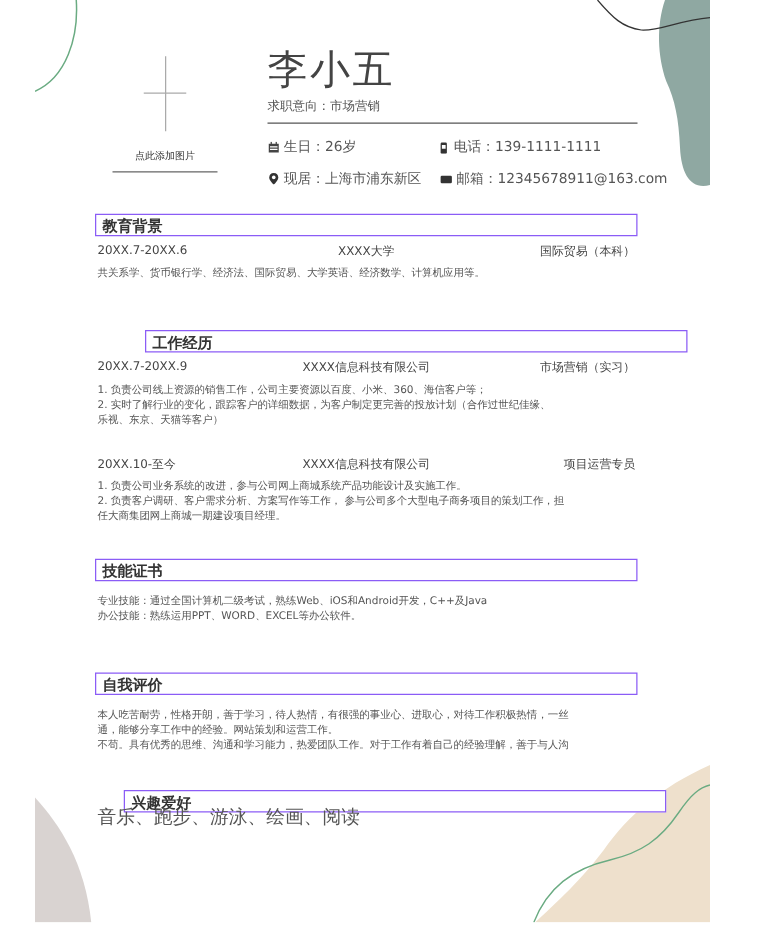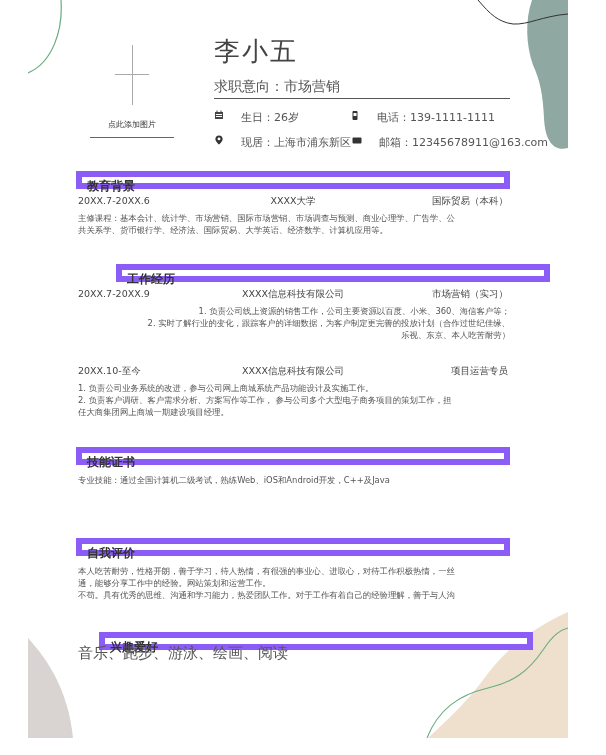--- a/index.html
+++ b/index.html
@@ -9,27 +9,27 @@
   .page { position: absolute; left: 28px; top: 0; width: 540px; height: 738px; background: #fff; overflow: hidden; }
 
   .deco { position: absolute; pointer-events: none; }
 
   .photo-box { position: absolute; left: 90px; top: 33px; width: 84px; height: 106px; }
   .photo-plus-v { position: absolute; left: 42px; top: 12px; width: 1px; height: 60px; background: #aaa; }
   .photo-plus-h { position: absolute; left: 25px; top: 41px; width: 34px; height: 1px; background: #aaa; }
   .photo-label { position: absolute; left: 0; top: 86px; width: 84px; text-align: center; font-size: 8px; color: #333; }
   .photo-line { position: absolute; left: 0; top: 104px; width: 84px; height: 1px; background: #666; }
 
-  .name { position: absolute; left: 214px; top: 34px; font-size: 26px; color: #444; letter-spacing: 2px; font-weight: 400; }
-  .intent { position: absolute; left: 214px; top: 78px; font-size: 14px; color: #555; }
+  .name { position: absolute; left: 214px; top: 34px; font-size: 32px; color: #444; letter-spacing: 2px; font-weight: 400; }
+  .intent { position: absolute; left: 214px; top: 78px; font-size: 10px; color: #555; }
   .intent-line { position: absolute; left: 214px; top: 98px; width: 296px; height: 1px; background: #555; }
-  .info { position: absolute; font-size: 11px; color: #555; display: flex; align-items: flex-start; gap: 17px; white-space: nowrap; }
+  .info { position: absolute; font-size: 11px; color: #555; display: flex; align-items: center; gap: 3px; white-space: nowrap; }
   .info .ico { display: inline-block; width: 10px; height: 10px; color: #333; font-size: 10px; line-height: 10px; }
 
-  .section-head { position: absolute; left: 76px; width: 434px; height: 18px; border: 6px solid #8b5cf6; background: #fff; }
+  .section-head { position: absolute; left: 76px; width: 434px; height: 18px; border: 1px solid #8b5cf6; background: #fff; }
   .section-head span { position: absolute; left: 5px; top: 1px; font-size: 12px; font-weight: bold; color: #333; }
 
   .row3 { position: absolute; left: 78px; width: 430px; font-size: 9.5px; color: #444; height: 12px; }
   .row3 .c1 { position: absolute; left: 0; }
   .row3 .c2 { position: absolute; left: 0; width: 100%; text-align: center; }
   .row3 .c3 { position: absolute; right: 0; }
 
   .para { position: absolute; left: 78px; width: 432px; font-size: 8.4px; line-height: 12px; color: #555; }
   .para div { white-space: nowrap; }
 </style>
@@ -98,54 +98,54 @@
 
 <div class="section-head" style="top:171px;">
   <span>教育背景</span>
 </div>
 <div class="row3" style="top:195px;">
   <span class="c1">20XX.7-20XX.6</span>
   <span class="c2">XXXX大学</span>
   <span class="c3">国际贸易（本科）</span>
 </div>
 <div class="para" style="top:212px;">
-  <div>主修课程：基本会计、统计学、市场营销、国际市场营销、市场调查与预测、商业心理学、广告学、公</div>
   <div>共关系学、货币银行学、经济法、国际贸易、大学英语、经济数学、计算机应用等。</div>
 </div>
 
 <div class="section-head" style="top:264px;margin-left:40px;">
   <span>工作经历</span>
 </div>
 <div class="row3" style="top:288px;">
   <span class="c1">20XX.7-20XX.9</span>
   <span class="c2">XXXX信息科技有限公司</span>
   <span class="c3">市场营销（实习）</span>
 </div>
-<div class="para" style="top:305px;text-align:right;">
+<div class="para" style="top:305px;">
   <div>1. 负责公司线上资源的销售工作，公司主要资源以百度、小米、360、海信客户等；</div>
   <div>2. 实时了解行业的变化，跟踪客户的详细数据，为客户制定更完善的投放计划（合作过世纪佳缘、</div>
-  <div>乐视、东京、本人吃苦耐劳）</div>
+  <div>乐视、东京、天猫等客户）</div>
 </div>
 
 <div class="row3" style="top:365px;">
   <span class="c1">20XX.10-至今</span>
   <span class="c2">XXXX信息科技有限公司</span>
   <span class="c3">项目运营专员</span>
 </div>
 <div class="para" style="top:382px;">
   <div>1. 负责公司业务系统的改进，参与公司网上商城系统产品功能设计及实施工作。</div>
   <div>2. 负责客户调研、客户需求分析、方案写作等工作， 参与公司多个大型电子商务项目的策划工作，担</div>
   <div>任大商集团网上商城一期建设项目经理。</div>
 </div>
 
 <div class="section-head" style="top:447px;">
   <span>技能证书</span>
 </div>
 <div class="para" style="top:474px;">
   <div>专业技能：通过全国计算机二级考试，熟练Web、iOS和Android开发，C++及Java</div>
+  <div>办公技能：熟练运用PPT、WORD、EXCEL等办公软件。</div>
 </div>
 
 <div class="section-head" style="top:538px;">
   <span>自我评价</span>
 </div>
 <div class="para" style="top:565px;">
   <div>本人吃苦耐劳，性格开朗，善于学习，待人热情，有很强的事业心、进取心，对待工作积极热情，一丝</div>
   <div>通，能够分享工作中的经验。网站策划和运营工作。</div>
   <div>不苟。具有优秀的思维、沟通和学习能力，热爱团队工作。对于工作有着自己的经验理解，善于与人沟</div>
 </div>

